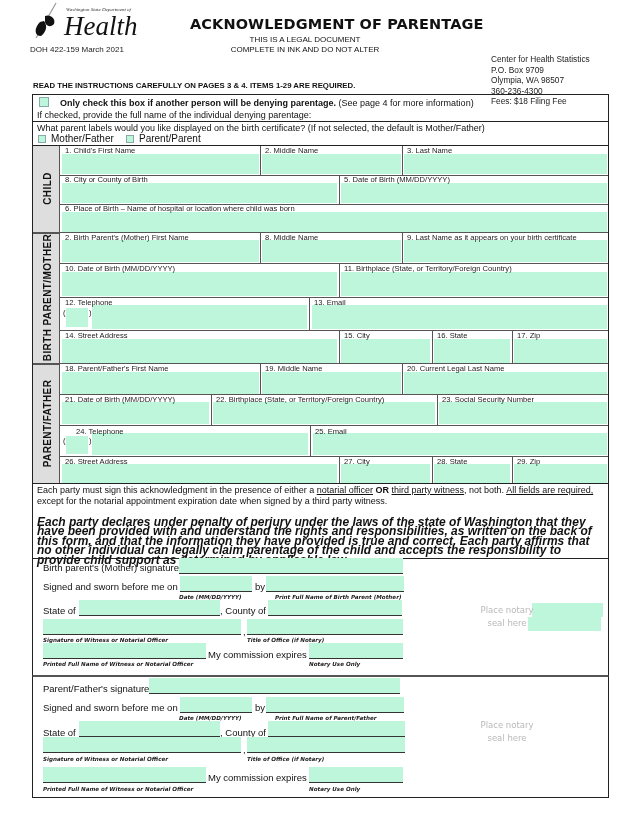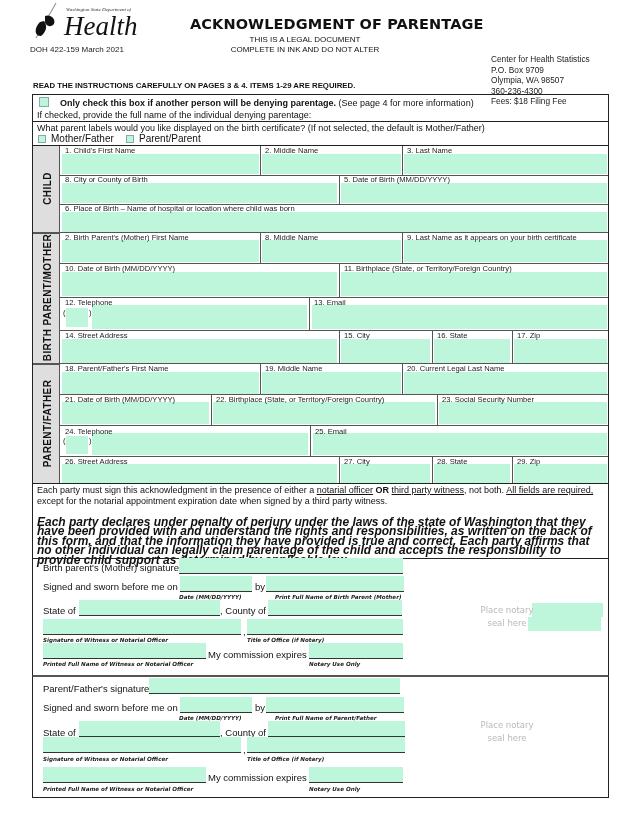--- a/index.html
+++ b/index.html
@@ -156,21 +156,21 @@
 <div class="lbl" style="left:65px;top:396px;">21. Date of Birth (MM/DD/YYYY)</div>
 <div class="lbl" style="left:216px;top:396px;">22. Birthplace (State, or Territory/Foreign Country)</div>
 <div class="lbl" style="left:442px;top:396px;">23. Social Security Number</div>
 <div class="vline" style="left:211px;top:394px;height:31px;"></div>
 <div class="vline" style="left:437px;top:394px;height:31px;"></div>
 <div class="hline" style="left:60px;top:425px;width:548px;"></div>
 
 <div class="fill abs" style="left:66px;top:436px;width:22px;height:18px;"></div>
 <div class="fill abs" style="left:92px;top:433px;width:216px;height:22px;"></div>
 <div class="fill abs" style="left:313px;top:433px;width:294px;height:22px;"></div>
-<div class="lbl" style="left:65px;top:428px;">24. Telephone</div>
+<div class="lbl" style="left:76px;top:428px;">24. Telephone</div>
 <div class="lbl" style="left:63px;top:437px;">(</div>
 <div class="lbl" style="left:89px;top:437px;">)</div>
 <div class="lbl" style="left:315px;top:428px;">25. Email</div>
 <div class="vline" style="left:310px;top:425px;height:31px;"></div>
 <div class="hline" style="left:60px;top:456px;width:548px;"></div>
 
 <div class="fill abs" style="left:62px;top:464px;width:275px;height:19px;"></div>
 <div class="fill abs" style="left:341px;top:464px;width:89px;height:19px;"></div>
 <div class="fill abs" style="left:434px;top:464px;width:76px;height:19px;"></div>
 <div class="fill abs" style="left:514px;top:464px;width:93px;height:19px;"></div>

